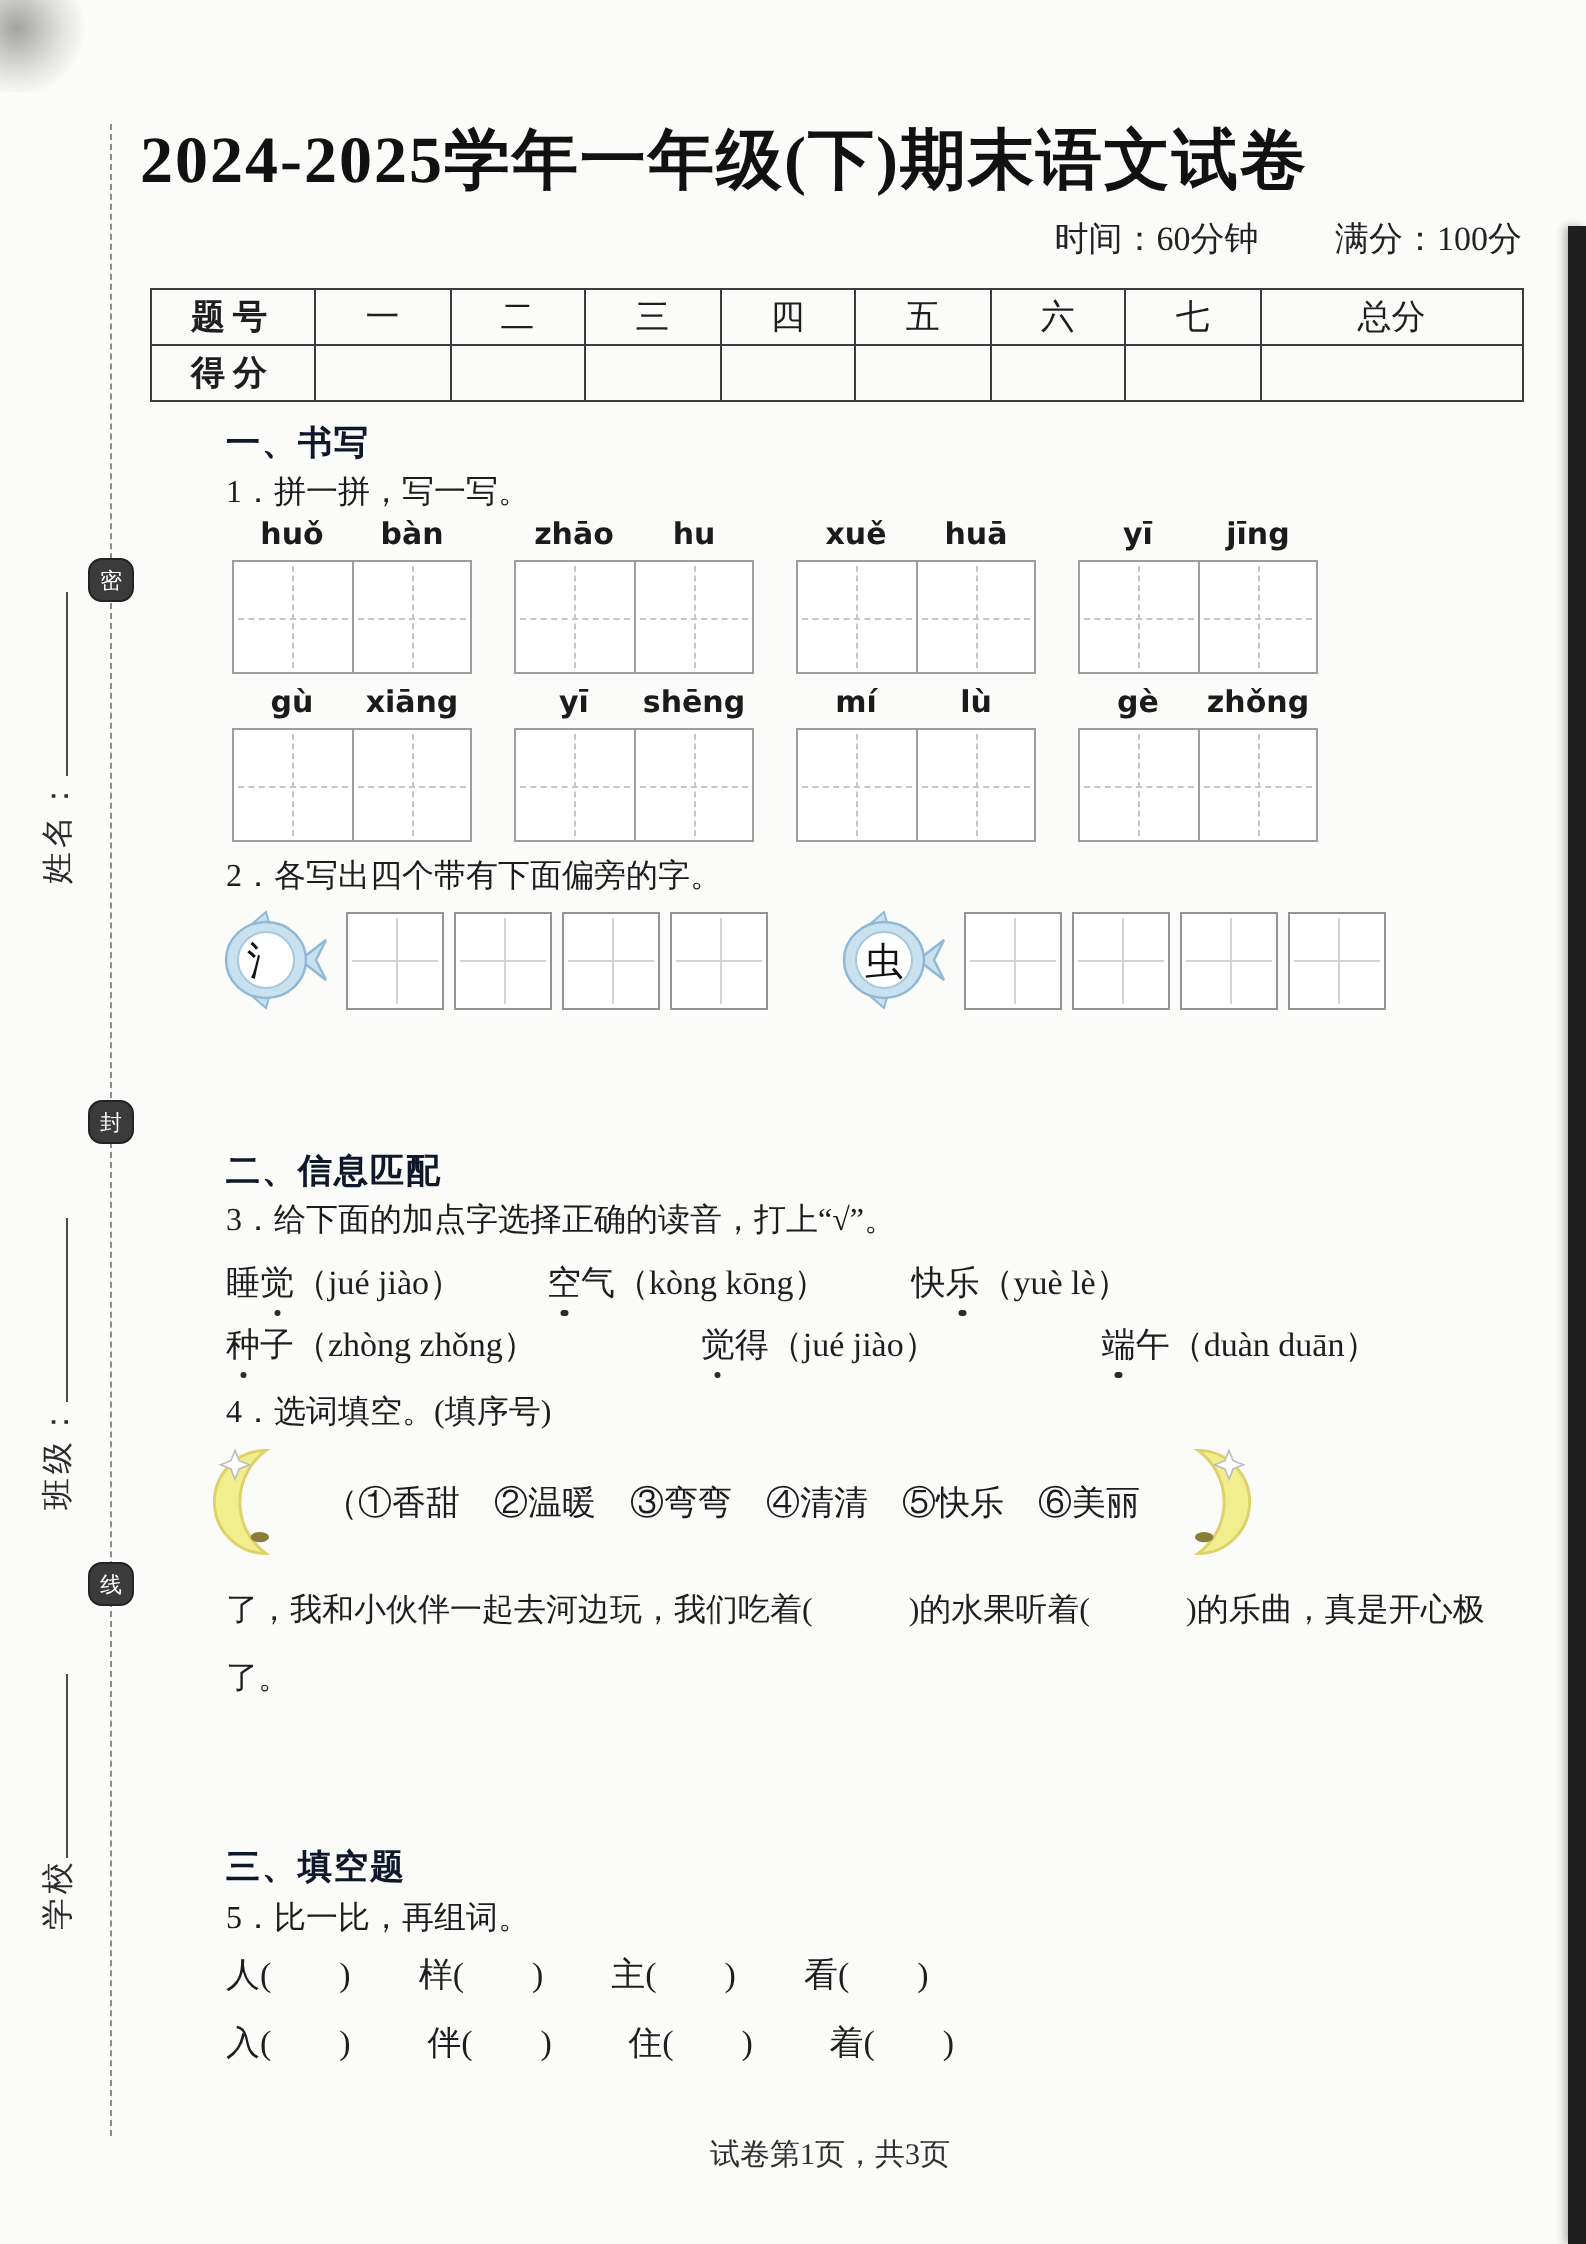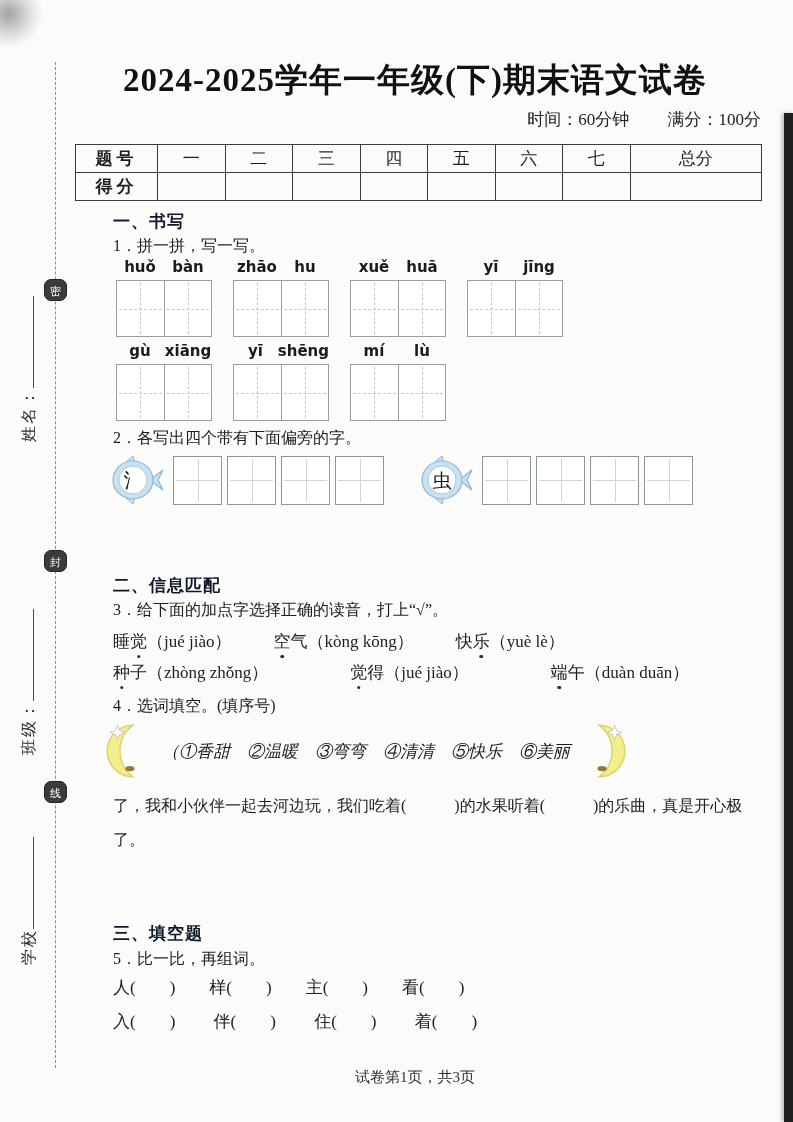--- a/index.html
+++ b/index.html
@@ -27,35 +27,35 @@
   .stamp-xian { top:781px; }
   .side-label { position:absolute; width:180px; height:24px; left:-60px;
     transform:rotate(-90deg); font-size:16px; color:#2a2a2a;
     display:flex; align-items:baseline; white-space:nowrap; justify-content:flex-start; }
   .side-label .lab { letter-spacing:2px; }
   .side-line { display:inline-block; width:92px; height:1em; border-bottom:1.3px solid #4a4a4a; }
   .side-name   { top:340px; }
   .side-class  { top:653px; }
   .side-school { top:863px; }
   
-  .title { position:absolute; top:58px; left:70px; width:690px; text-align:center;
+  .title { position:absolute; top:58px; left:70px; width:690px; 
     font-size:33px; font-weight:bold; letter-spacing:1px; color:#111; }
   .meta { position:absolute; top:108px; right:32px; font-size:17px; color:#222; }
   .meta .meta-item + .meta-item { margin-left:34px; }
   
   .score-table { position:absolute; left:75px; top:144px; width:687px;
     border-collapse:collapse; font-size:17px; }
   .score-table td { border:1.7px solid #3c3c3c; text-align:center; height:28px; padding:0; }
   .score-table .lblcell { width:82px; font-weight:bold; letter-spacing:4px; }
   
   .sec-heading { position:absolute; left:113px; font-size:17px; font-weight:bold; color:#0f172a; letter-spacing:1px; }
   .q-text { position:absolute; left:113px; font-size:16px; color:#1c1c1c; }
   
   .pin-row { position:absolute; left:116px; display:flex; gap:21px; }
-  .pin-group { width:96px; }
+  .pin-group { width:120px; }
   .pin-labels { display:flex; height:22px; }
   .pin-labels span { flex:1; text-align:center; font-family:"DejaVu Sans", sans-serif;
     font-weight:bold; font-size:15px; color:#1b1b1b; }
   .grid2 { display:flex; height:57px; border:1.6px solid #9aa0a0; background:#fff; }
   .g-cell { flex:1; position:relative; }
   .g-cell + .g-cell { border-left:1.4px solid #9aa0a0; }
   .g-cell::before { content:""; position:absolute; left:50%; top:2px; bottom:2px; border-left:1px dashed #c2c8c8; }
   .g-cell::after  { content:""; position:absolute; top:50%; left:2px; right:2px; border-top:1px dashed #c2c8c8; }
   
   .radical-row { position:absolute; left:110px; top:455px; display:flex; align-items:center; }
@@ -65,21 +65,21 @@
   .sq-box::after  { content:""; position:absolute; top:50%; left:2px; right:2px; border-top:1px solid #d0d4d4; }
   .fish { margin-right:9px; flex:0 0 auto; }
   .fish2 { margin-left:30px; }
   
   .q3-line { position:absolute; left:113px; font-size:17px; display:flex; }
   .q3-line .q3-item { margin-right:42px; white-space:nowrap; }
   .dotchar { position:relative; display:inline-block; }
   .dotchar::after { content:""; position:absolute; left:50%; transform:translateX(-50%);
     bottom:-5px; width:3.5px; height:3.5px; border-radius:50%; background:#2a2a2a; }
   
-  .moon-row { position:absolute; left:106px; top:719px; display:flex; align-items:center;font-style:italic; }
+  .moon-row { position:absolute; left:106px; top:719px; display:flex; align-items:center; }
   .word-bank { font-size:17px; color:#1c1c1c; margin:0 2px; white-space:pre; }
   .para { position:absolute; left:113px; top:789px; width:655px; font-size:16px;
     line-height:34px; }
   .para div { white-space:pre; }
   
   .q5-row { position:absolute; left:113px; font-size:17px; white-space:pre; }
   
   .footer { position:absolute; top:1068px; left:70px; width:690px; text-align:center;
     font-size:15px; color:#2f2f2f; }
 </style>
@@ -210,20 +210,30 @@
   <div class="pin-group">
     <div class="pin-labels">
         <span>mí</span>
         <span>lù</span>
       </div>
     <div class="grid2">
         <div class="g-cell"></div>
         <div class="g-cell"></div>
       </div>
   </div>
+  <div class="pin-group">
+    <div class="pin-labels">
+        <span>gè</span>
+        <span>zhǒng</span>
+      </div>
+    <div class="grid2">
+        <div class="g-cell"></div>
+        <div class="g-cell"></div>
+      </div>
+  </div>
 </div>
 
 <div class="q-text" style="top:428px;">2．各写出四个带有下面偏旁的字。</div>
 
 <div class="radical-row">
   <svg class="fish" width="54" height="50" viewBox="0 0 54 50">
     <path d="M40 25 L53 15 L48 25 L53 35 Z" fill="#c9e0ef" stroke="#8fb8d4" stroke-width="1.2"></path>
     <path d="M16 7 l7 -6 2 7 z" fill="#c9e0ef" stroke="#8fb8d4" stroke-width="1"></path>
     <path d="M16 43 l7 6 2 -7 z" fill="#c9e0ef" stroke="#8fb8d4" stroke-width="1"></path>
     <ellipse cx="23" cy="25" rx="20" ry="19" fill="#c9e0ef" stroke="#8fb8d4" stroke-width="1.2"></ellipse>

